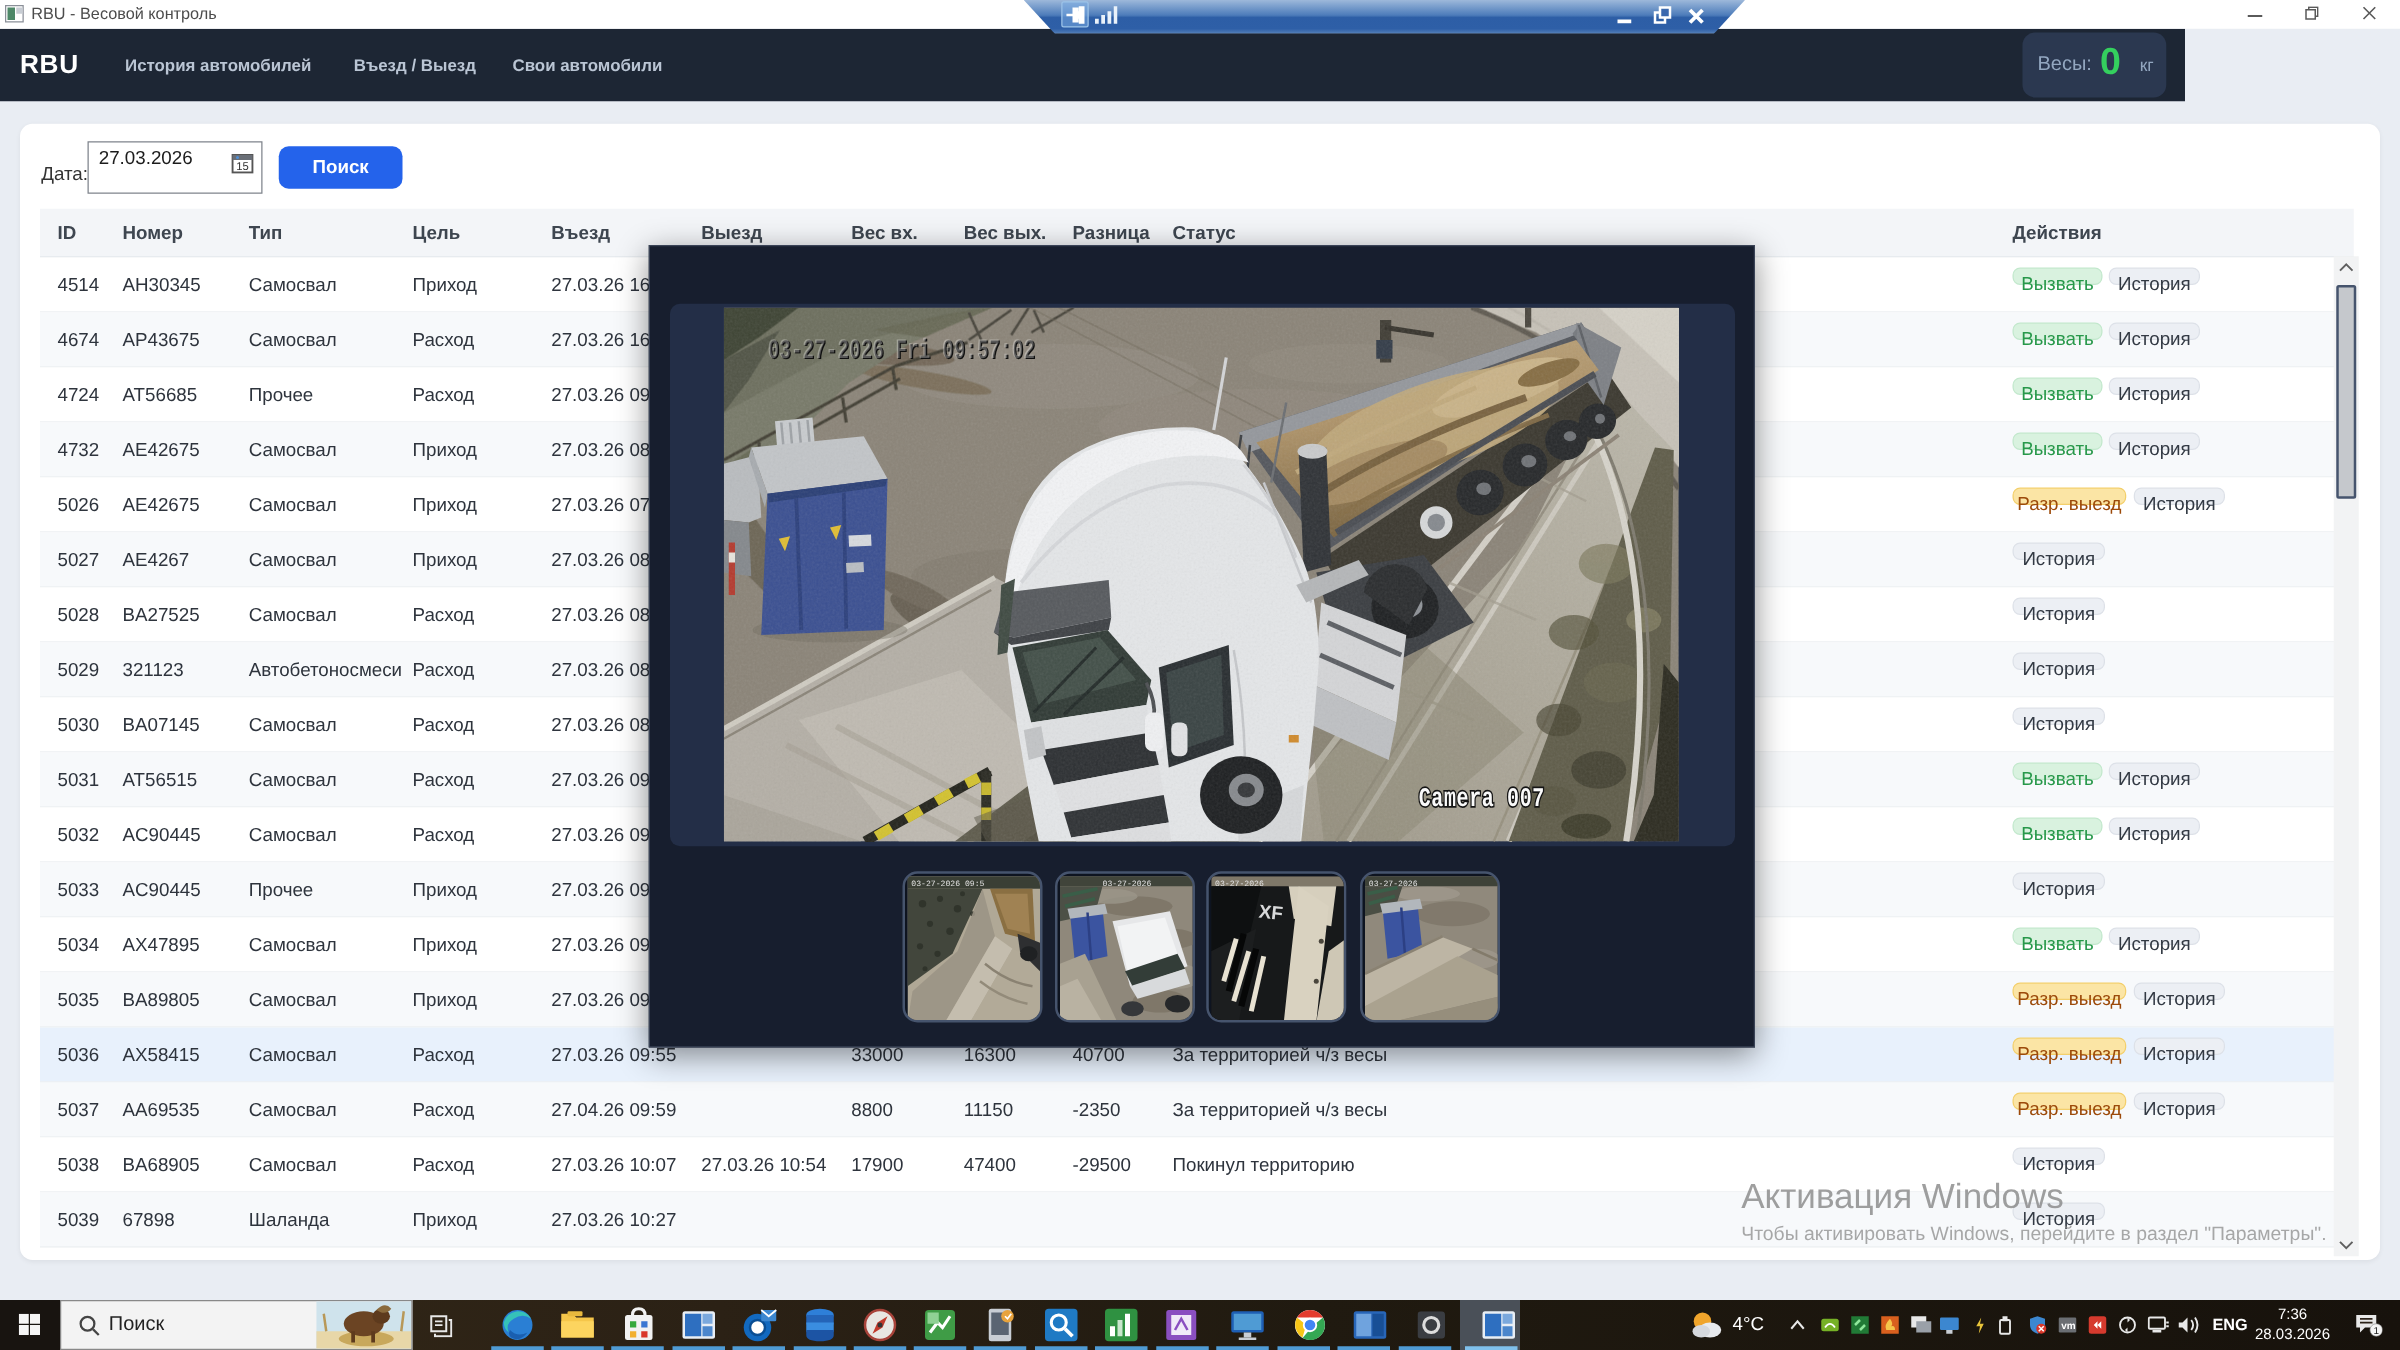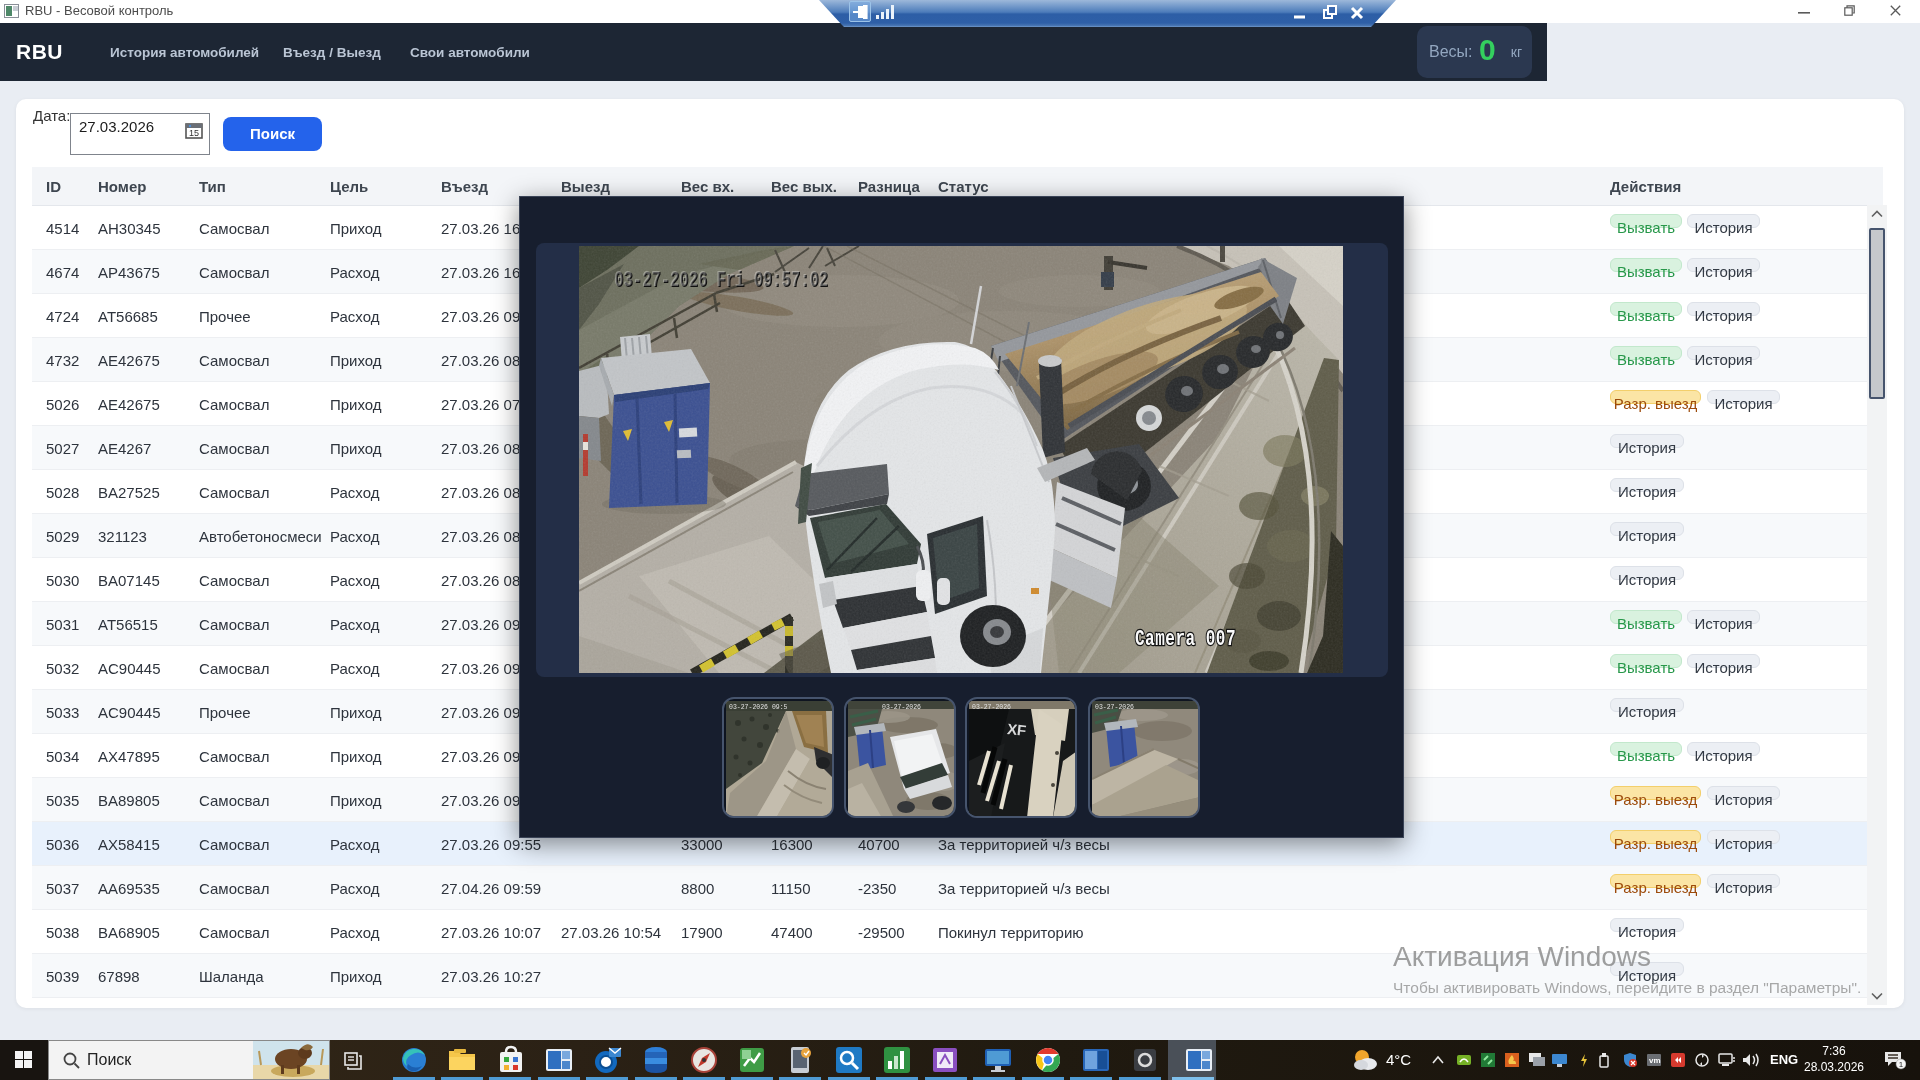--- a/index.html
+++ b/index.html
@@ -13,31 +13,31 @@
 
 
 #rdpbar { position:absolute; left:819px; top:0; width:577px; height:27px; z-index:6;
   background:linear-gradient(#9db8da 0%, #87a8d2 12%, #4d7cba 45%, #2d5ea6 52%, #2e5fa7 85%, #4a77b4 96%, #7aa0cf 100%);
   clip-path:polygon(0 0, 577px 0, 554px 25px, 552px 27px, 25px 27px, 23px 25px); }
 #rdpbar .rtitle { position:absolute; left:0; right:0; top:5px; text-align:center; color:#fff; font-size:14px; }
 #rdpbar .pinbox { position:absolute; left:30px; top:1px; width:22px; height:21px; background:rgba(120,170,225,.55); border:1px solid #9cc3e8; border-radius:2px; }
 #rdpbar svg { position:absolute; }
 
 
-#navbar { position:absolute; left:0; top:23px; width:1547px; height:58px; background:#1d2634; z-index:4; }
+#navbar { position:absolute; left:0; top:23px; width:1748px; height:58px; background:#1d2634; z-index:4; }
 #navbar .logo { position:absolute; left:16px; top:17px; color:#fff; font-size:21px; font-weight:bold; letter-spacing:0.5px; }
 #navbar .mi { position:absolute; top:22px; color:#bac5d4; font-size:13.5px; font-weight:bold; }
 #weights { position:absolute; right:15px; top:3px; width:115px; height:52px; background:#2b3850; border-radius:10px; color:#93a7c0; }
 #weights .lbl { position:absolute; left:12px; top:17px; font-size:16px; }
 #weights .val { position:absolute; left:62px; top:7px; font-size:30px; font-weight:bold; color:#34d05e; }
 #weights .unit { position:absolute; right:10px; top:18px; font-size:14px; }
 
 
 #card { position:absolute; left:16px; top:99px; width:1888px; height:909px; background:#fff; border-radius:10px; box-shadow:0 1px 4px rgba(0,0,0,.06); }
-.datelbl { position:absolute; left:17px; top:8px; font-size:15px; color:#333; }
+.datelbl { position:absolute; left:17px; top:32px; font-size:15px; color:#333; }
 .dateinput { position:absolute; left:54px; top:14px; width:140px; height:42px; border:1px solid #7f848c; background:#fff; }
 .dateinput .dval { position:absolute; left:8px; top:4px; font-size:15px; color:#1c1c1c; }
 .calico { position:absolute; right:6px; top:7px; width:18px; height:18px; }
 .searchbtn { position:absolute; left:207px; top:18px; width:99px; height:34px; background:#2463eb; border-radius:8px; color:#fff; font-size:15px; font-weight:bold; text-align:center; line-height:34px; }
 
 
 #tbl { position:absolute; left:16px; top:68px; width:1856px; }
 .hrow { position:absolute; left:0; top:0; width:1851px; height:39px; background:#f3f5f8; border-bottom:1px solid #e4e7ec; }
 .hrow span, .trow span { position:absolute; font-size:15px; white-space:nowrap; }
 .hrow span { color:#3e4650; font-weight:bold; top:11px; }
@@ -137,21 +137,21 @@
         <line x1="2" y1="14" x2="13" y2="14" stroke-width="3"></line>
         <rect x="32" y="7" width="8" height="8" stroke-width="2"></rect>
         <rect x="36" y="3" width="8" height="8" stroke-width="2" fill="#3b68ae"></rect>
         <path d="M 60,5 L 70,15 M 70,5 L 60,15" stroke-width="3"></path>
       </g>
     </svg>
 </div>
 
 <div id="navbar">
   <div class="logo">RBU</div>
-  <div class="mi" style="left:110px;">История автомобилей</div>
+  <div class="mi" style="left:100px;">История автомобилей</div>
   <div class="mi" style="left:283px;">Въезд / Выезд</div>
   <div class="mi" style="left:410px;">Свои автомобили</div>
   <div id="weights">
       <span class="lbl">Весы:</span>
       <span class="val">0</span>
       <span class="unit">кг</span>
     </div>
 </div>
 
 <div id="card">

